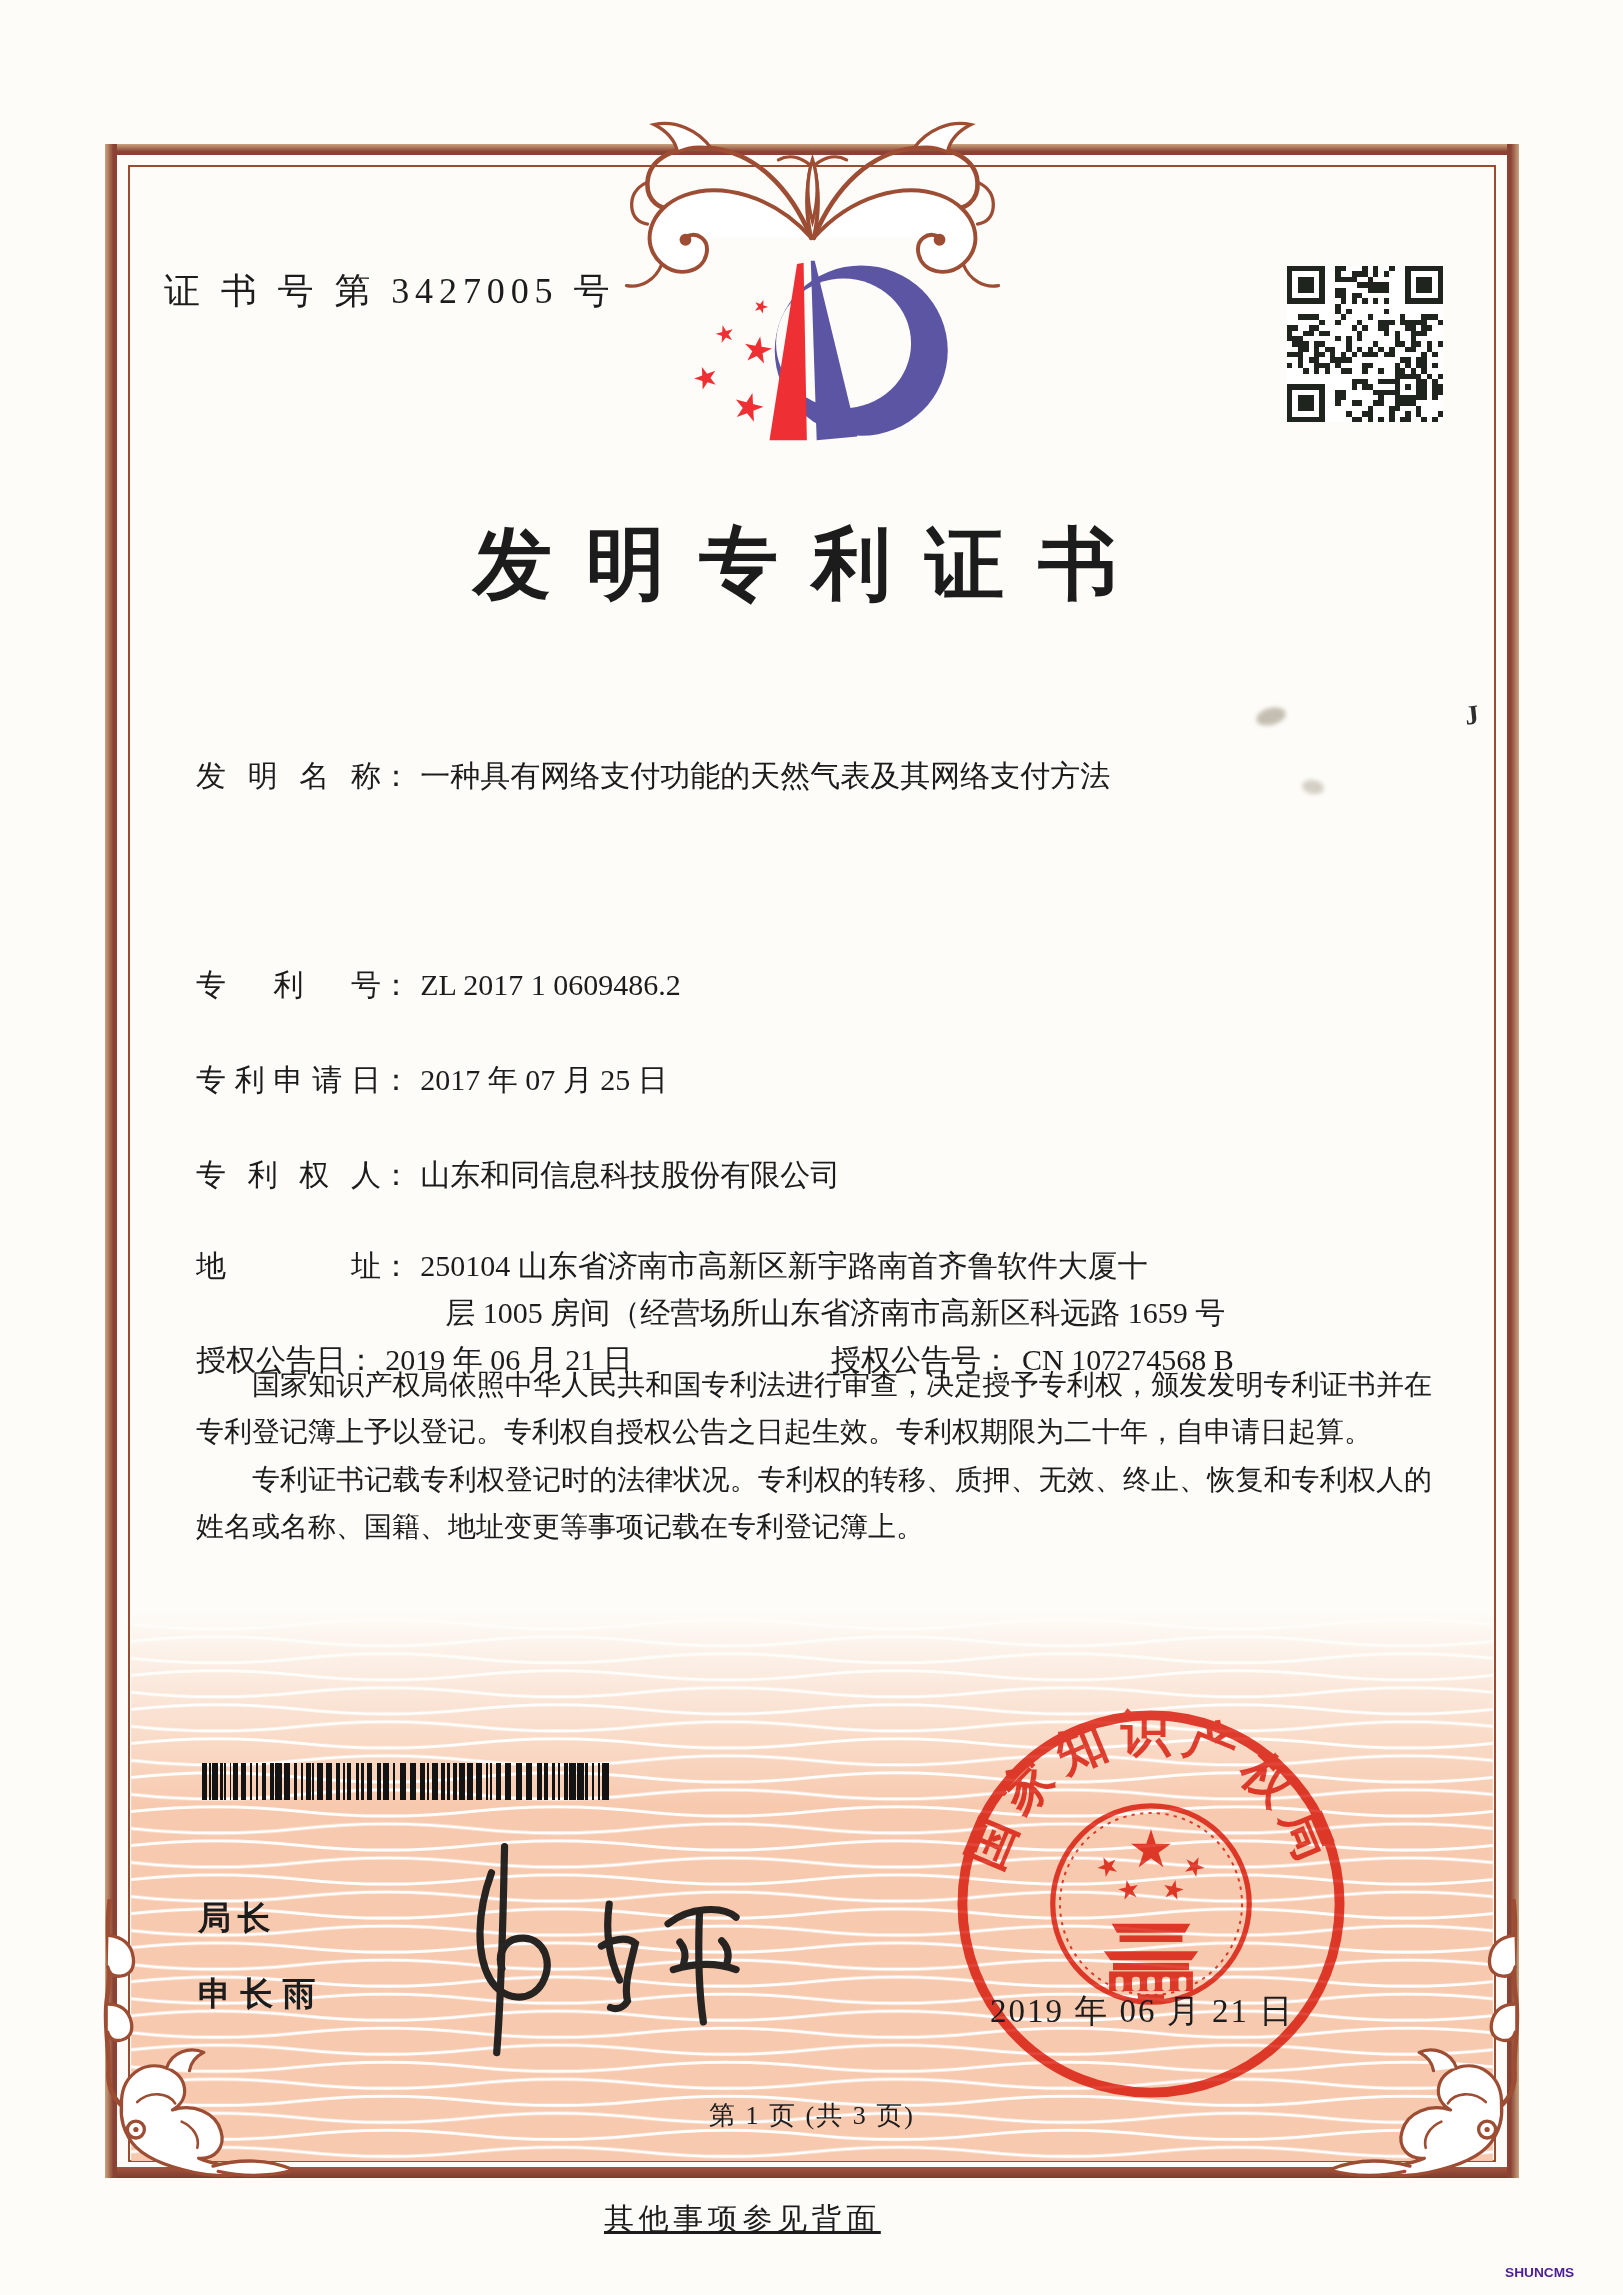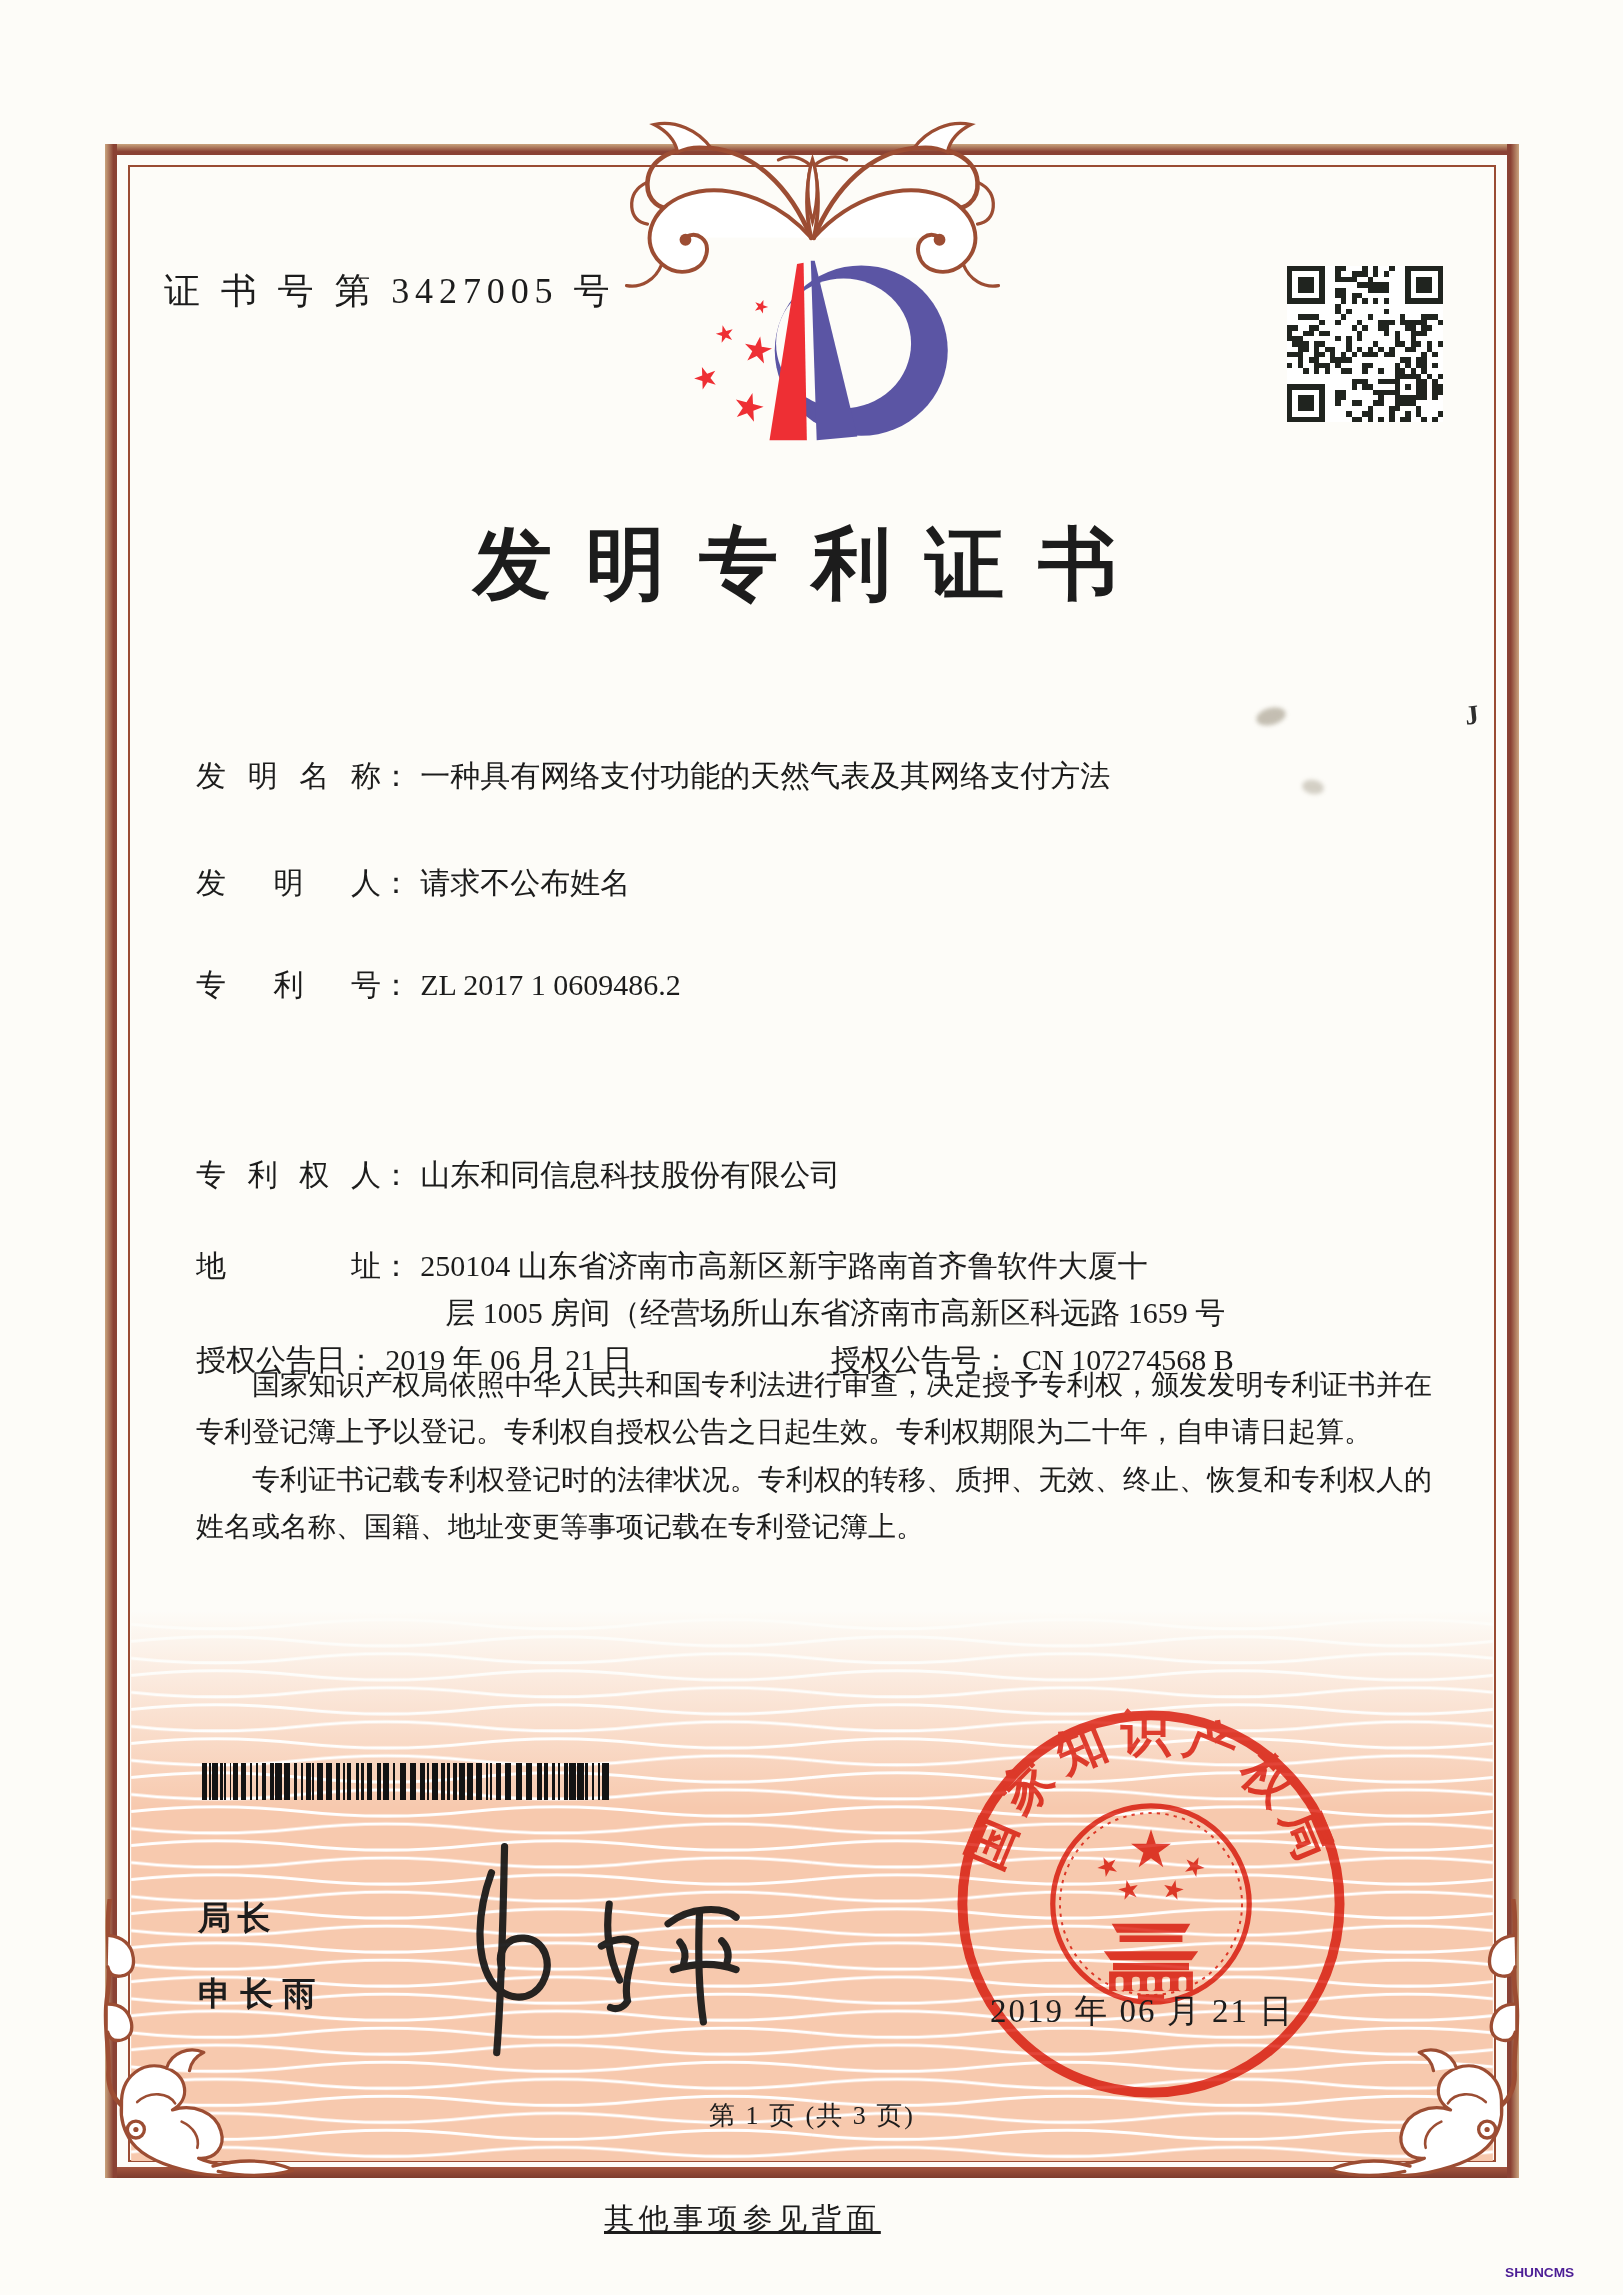--- a/index.html
+++ b/index.html
@@ -389,25 +389,25 @@
       <rect x="160" y="160" width="40" height="40" fill="#20241f"></rect>
       <rect x="168" y="168" width="24" height="24" fill="#ffffff"></rect>
       <rect x="176" y="176" width="8" height="8" fill="#20241f"></rect>
     </svg>
 
   <div class="abs title">发明专利证书</div>
 
   <div class="abs row" style="top:708px">
     <span class="lbl">发明名称</span><span>：</span><span class="val">一种具有网络支付功能的天然气表及其网络支付方法</span>
   </div>
-  <div class="abs row" style="top:815px">
-    <span class="lbl">发明人</span><span>：</span><span class="val">请求不公布姓名</span>
-  </div>
   <div class="abs row" style="top:917px">
     <span class="lbl">专利号</span><span>：</span><span class="val">ZL 2017 1 0609486.2</span>
+  </div>
+  <div class="abs row" style="top:1012px">
+    <span class="lbl">专利申请日</span><span>：</span><span class="val">2017 年 07 月 25 日</span>
   </div>
   <div class="abs row" style="top:1107px">
     <span class="lbl">专利权人</span><span>：</span><span class="val">山东和同信息科技股份有限公司</span>
   </div>
   <div class="abs row" style="top:1198px">
     <span class="lbl">地址</span><span>：</span><span class="val"><span style="display:block">250104 山东省济南市高新区新宇路南首齐鲁软件大厦十</span><span style="display:block;margin-top:7.9px" class="addr2">层 1005 房间（经营场所山东省济南市高新区科远路 1659 号</span></span>
   </div>
   <div class="abs row" style="top:1292px">
     <span>授权公告日</span><span>：</span><span class="val">2019 年 06 月 21 日</span>
     <span class="grant-no-lbl"><span>授权公告号</span><span>：</span></span>

